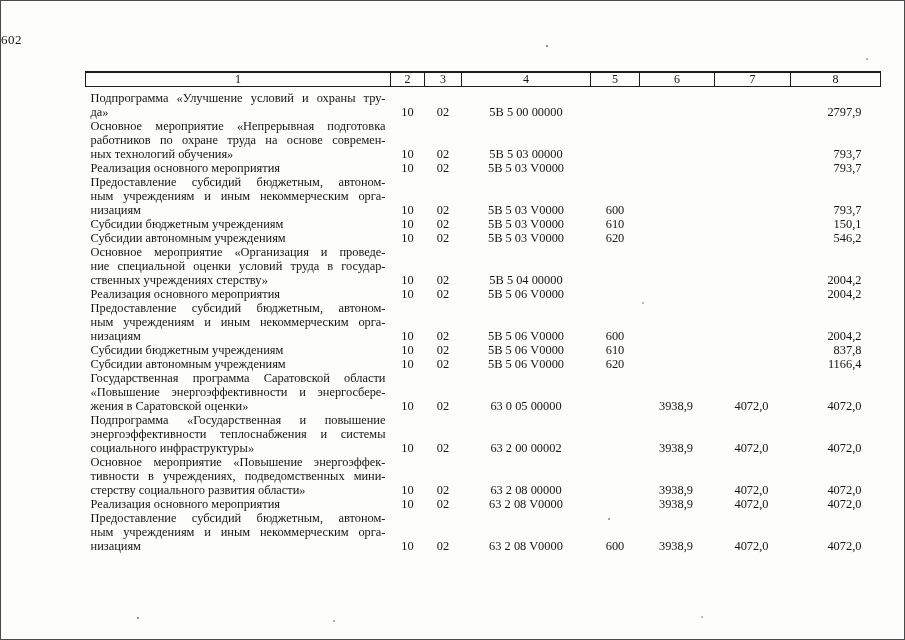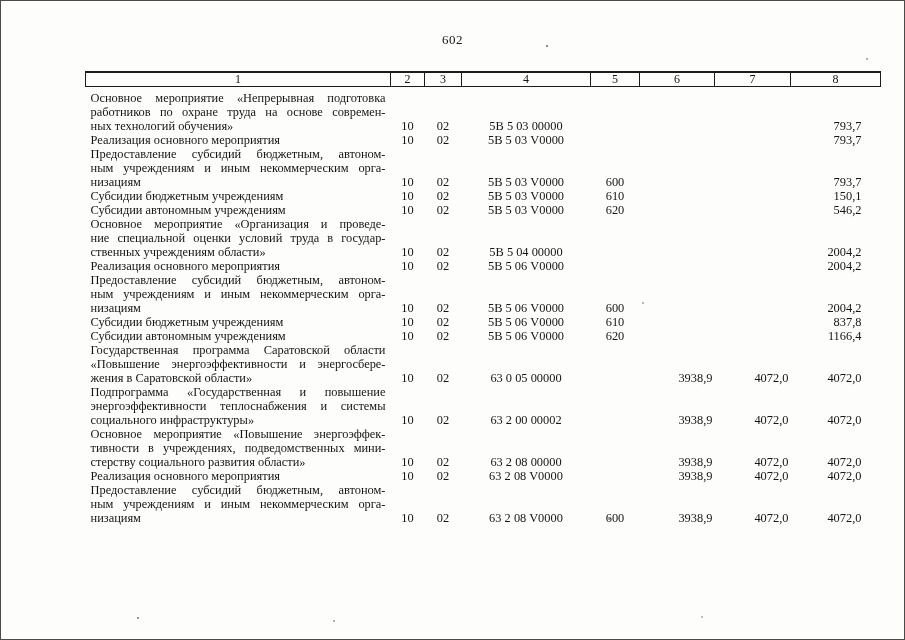--- a/index.html
+++ b/index.html
@@ -8,21 +8,21 @@
     width:905px;height:640px;
     background:#fdfdfb;
     border:1px solid #4a4a4a;
     box-sizing:border-box;
     font-family:"Liberation Serif", serif;
     color:#151515;
     overflow:hidden;
   }
   .page-number{
     position:absolute;top:31px;left:0;width:100%;
-    text-align:center;font-size:13px;letter-spacing:.5px;
+    font-size:13px;letter-spacing:.5px;
   }
   table.budget-table{
     position:absolute;top:70px;left:84px;
     width:796px;
     border-collapse:collapse;
     table-layout:fixed;
     font-size:12.4px;
     line-height:14px;
   }
   thead td{
@@ -36,21 +36,21 @@
   }
   tbody td{
     padding:0;
     vertical-align:bottom;
   }
   tbody tr:first-child td{padding-top:4px;}
   td.col-name{padding-left:5px;padding-right:5px;text-align:left;}
   .jline{text-align:justify;text-align-last:justify;text-justify:inter-word;}
   .lline{text-align:left;}
   td.col-c2, td.col-c3, td.col-c4, td.col-c5{text-align:center;}
-  td.col-c6, td.col-c7{text-align:right;padding-right:2px;}
+  td.col-c6, td.col-c7{text-align:center;padding-right:2px;}
   td.col-c8{text-align:right;padding-right:19px;}
   .specks{
     position:absolute;top:0;left:0;width:2px;height:2px;background:transparent;
     box-shadow:
       545px 44px 0 rgba(0,0,0,.45),
       865px 57px 0 rgba(0,0,0,.30),
       641px 301px 0 rgba(0,0,0,.28),
       607px 517px 0 rgba(0,0,0,.35),
       136px 616px 0 rgba(0,0,0,.40),
       332px 619px 0 rgba(0,0,0,.30),
@@ -83,20 +83,33 @@
         <td>4</td>
         <td>5</td>
         <td>6</td>
         <td>7</td>
         <td>8</td>
       </tr>
     </thead>
     <tbody>
         <tr>
           <td class="col-name">
+            <div class="jline">Подпрограмма «Улучшение условий и охраны тру-</div>
+            <div class="lline">да»</div>
+          </td>
+          <td class="col-c2">10</td>
+          <td class="col-c3">02</td>
+          <td class="col-c4">5В 5 00 00000</td>
+          <td class="col-c5"></td>
+          <td class="col-c6"></td>
+          <td class="col-c7"></td>
+          <td class="col-c8">2797,9</td>
+        </tr>
+        <tr>
+          <td class="col-name">
             <div class="jline">Основное мероприятие «Непрерывная подготовка</div>
             <div class="jline">работников по охране труда на основе современ-</div>
             <div class="lline">ных технологий обучения»</div>
           </td>
           <td class="col-c2">10</td>
           <td class="col-c3">02</td>
           <td class="col-c4">5В 5 03 00000</td>
           <td class="col-c5"></td>
           <td class="col-c6"></td>
           <td class="col-c7"></td>
@@ -149,21 +162,21 @@
           <td class="col-c4">5В 5 03 V0000</td>
           <td class="col-c5">620</td>
           <td class="col-c6"></td>
           <td class="col-c7"></td>
           <td class="col-c8">546,2</td>
         </tr>
         <tr>
           <td class="col-name">
             <div class="jline">Основное мероприятие «Организация и проведе-</div>
             <div class="jline">ние специальной оценки условий труда в государ-</div>
-            <div class="lline">ственных учреждениям области»</div>
+            <div class="lline">ственных учреждениях стерству»</div>
           </td>
           <td class="col-c2">10</td>
           <td class="col-c3">02</td>
           <td class="col-c4">5В 5 04 00000</td>
           <td class="col-c5"></td>
           <td class="col-c6"></td>
           <td class="col-c7"></td>
           <td class="col-c8">2004,2</td>
         </tr>
         <tr>
@@ -213,21 +226,21 @@
           <td class="col-c4">5В 5 06 V0000</td>
           <td class="col-c5">620</td>
           <td class="col-c6"></td>
           <td class="col-c7"></td>
           <td class="col-c8">1166,4</td>
         </tr>
         <tr>
           <td class="col-name">
             <div class="jline">Государственная программа Саратовской области</div>
             <div class="jline">«Повышение энергоэффективности и энергосбере-</div>
-            <div class="lline">жения в Саратовской области»</div>
+            <div class="lline">жения в Саратовской оценки»</div>
           </td>
           <td class="col-c2">10</td>
           <td class="col-c3">02</td>
           <td class="col-c4">63 0 05 00000</td>
           <td class="col-c5"></td>
           <td class="col-c6">3938,9</td>
           <td class="col-c7">4072,0</td>
           <td class="col-c8">4072,0</td>
         </tr>
         <tr>

